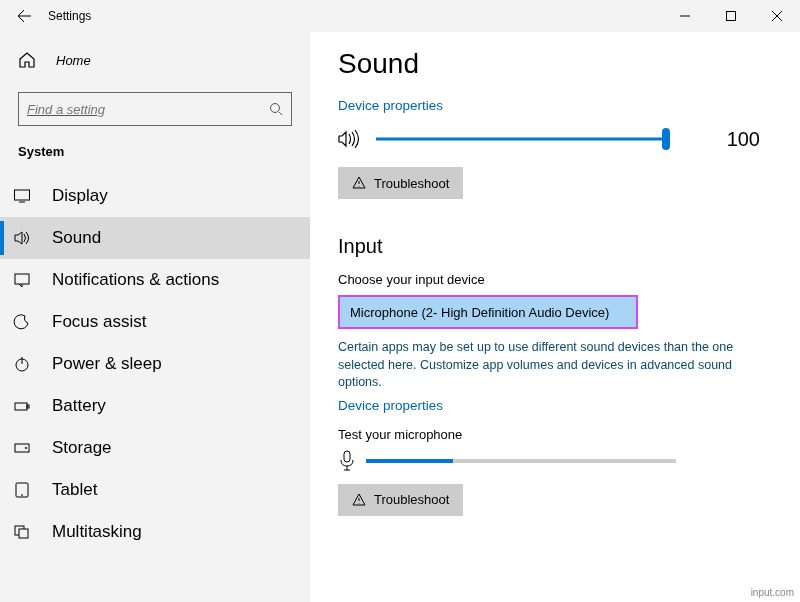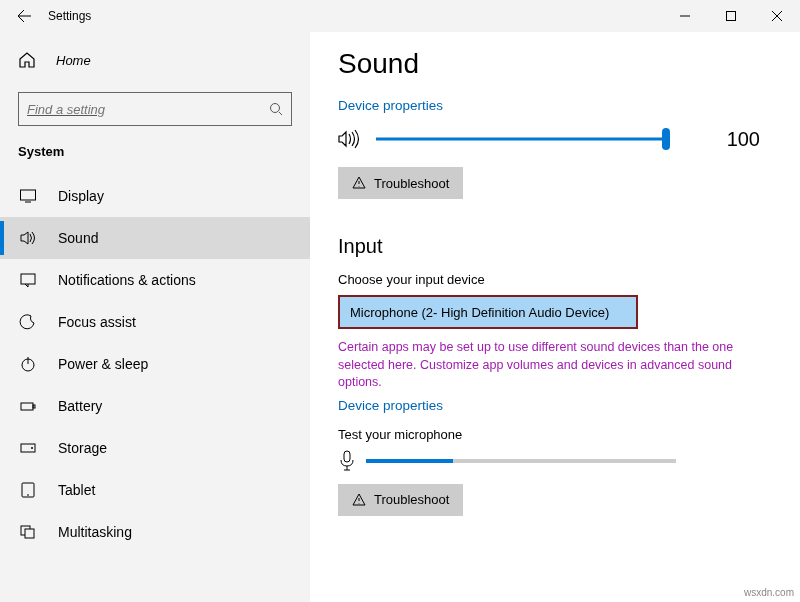--- a/index.html
+++ b/index.html
@@ -35,23 +35,23 @@
     display:flex; align-items:center;
     padding: 0 8px;
     background:#f3f3f3;
   }
   .searchbox input { flex:1; border:none; background:transparent; font-size:13px; outline:none; font-style: italic; color:#555;text-decoration:underline; }
   .category { font-weight:600; font-size:13px; padding: 10px 18px 6px 18px; }
   .navlist { margin-top: 10px; }
   .navitem {
     height: 42px;
     display:flex; align-items:center;
-    padding-left:18px; gap:20px;
+    padding-left:12px; gap:20px;
     position:relative;
-    font-size: 14px;
+    font-size: 17px;
   }
   .navitem .icon { width:20px; display:flex; align-items:center; justify-content:center; }
   .navitem.active { background:#d9d9d9; }
   .navitem.active::before {
     content:""; position:absolute; left:0; top:4px; bottom:4px; width:4px; background:#0078d4;
   }
 
   .content {
     flex:1; padding: 16px 28px 0 28px; overflow:hidden;
     position: relative;
@@ -68,30 +68,30 @@
   .slider .track { position:absolute; left:0; right:0; top:50%; height:2px; background:#999; transform:translateY(-50%); }
   .slider .fill { position:absolute; left:0; top:50%; height:3px; background:#0078d4; transform:translateY(-50%); }
   .slider .thumb { position:absolute; top:50%; width:8px; height:22px; background:#0078d4; border-radius:4px; transform:translate(-50%,-50%); }
   .volval { font-size:20px; width:50px; text-align:right; margin-left: 30px;}
   .btn {
     display:inline-flex; align-items:center; gap:8px;
     height: 32px; padding: 0 14px;
     background:#ccc; border:none; font-size:13px;
   }
   .select {
-    border: 2px solid #7f1d1d;
+    border: 2px solid #d946ef;
     background: #a8d4f5;
     height: 34px;
     display:flex; align-items:center;
     padding: 0 10px;
     font-size:13px;
     max-width: 300px;
     margin-bottom: 10px;
   }
-  .desc { font-size: 12.5px; color:#a21caf; line-height:1.4; max-width: 400px; margin-bottom: 2px; }
+  .desc { font-size: 12.5px; color:#0c4a6e; line-height:1.4; max-width: 400px; margin-bottom: 2px; }
   .microw { display:flex; align-items:center; gap:10px; margin-bottom: 12px; }
   .micbar { flex:1; height:4px; background:#ccc; position:relative; max-width:310px; }
   .micbar .fill { position:absolute; left:0; top:0; bottom:0; background:#0078d4; }
   .watermark { position:absolute; right:6px; bottom:4px; font-size:10px; color:#888; }
   svg { display:block; }
 </style>
 </head>
 <body>
 
 <div class="titlebar">
@@ -278,13 +278,13 @@
       <svg width="14" height="14" viewBox="0 0 14 14">
           <path d="M7 1 L13 12 H1 Z" stroke="#000" fill="none"></path>
           <path d="M7 5 V8 M7 10 V10.5" stroke="#000"></path>
         </svg>
       <span>Troubleshoot</span>
     </button>
 
   </div>
 </div>
 
-<div class="watermark">wsxdn.com</div>
+<div class="watermark">input.com</div>
 
 </body></html>

